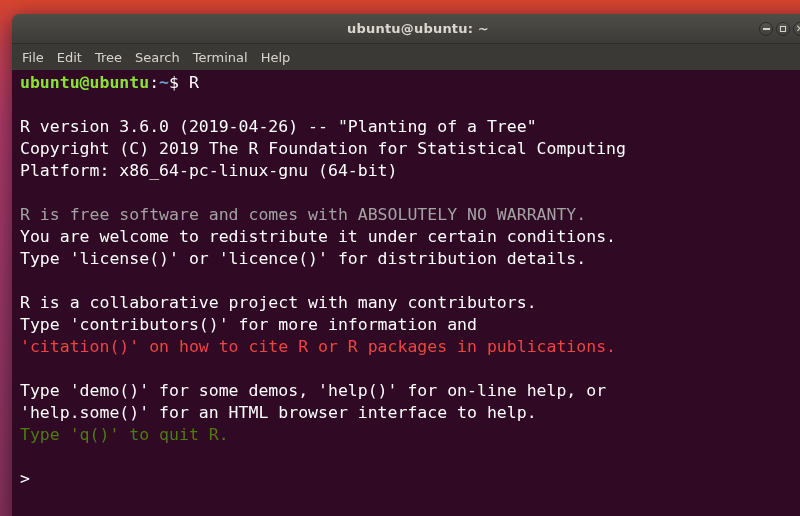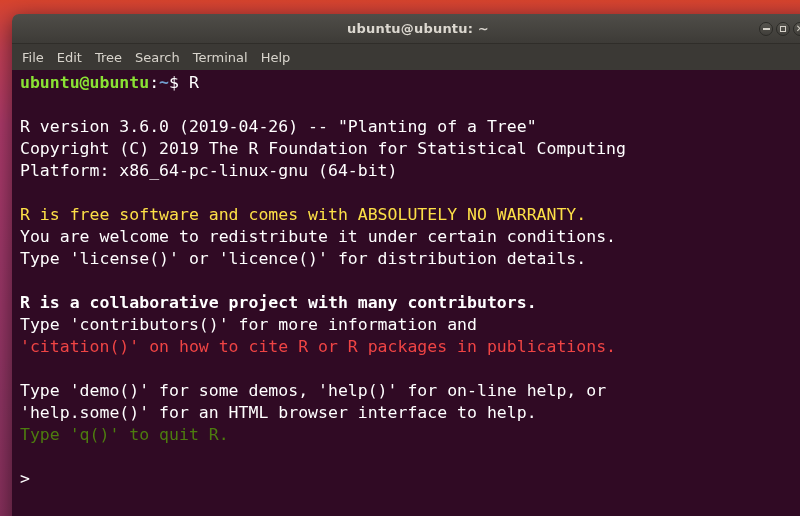--- a/index.html
+++ b/index.html
@@ -91,25 +91,25 @@
         <span class="menu-item">Help</span>
       </div>
 
     <div class="terminal" style="background: rgb(48, 10, 36);">
         <div class="term-line"><span style="color: rgb(138, 226, 52); font-weight: bold;">ubuntu@ubuntu</span><span style="color: rgb(255, 255, 255);">:</span><span style="color: rgb(114, 159, 207); font-weight: bold;">~</span><span style="color: rgb(255, 255, 255);">$ R</span></div>
         <div class="term-line"></div>
         <div class="term-line"><span style="color: rgb(255, 255, 255);">R version 3.6.0 (2019-04-26) -- "Planting of a Tree"</span></div>
         <div class="term-line"><span style="color: rgb(255, 255, 255);">Copyright (C) 2019 The R Foundation for Statistical Computing</span></div>
         <div class="term-line"><span style="color: rgb(255, 255, 255);">Platform: x86_64-pc-linux-gnu (64-bit)</span></div>
         <div class="term-line"></div>
-        <div class="term-line"><span style="color: #fde047;">R is free software and comes with ABSOLUTELY NO WARRANTY.</span></div>
+        <div class="term-line"><span style="color: #a3a3a3;">R is free software and comes with ABSOLUTELY NO WARRANTY.</span></div>
         <div class="term-line"><span style="color: rgb(255, 255, 255);">You are welcome to redistribute it under certain conditions.</span></div>
         <div class="term-line"><span style="color: rgb(255, 255, 255);">Type 'license()' or 'licence()' for distribution details.</span></div>
         <div class="term-line"></div>
-        <div class="term-line"><span style="color: rgb(255, 255, 255); font-weight: bold;">R is a collaborative project with many contributors.</span></div>
+        <div class="term-line"><span style="color: rgb(255, 255, 255);">R is a collaborative project with many contributors.</span></div>
         <div class="term-line"><span style="color: rgb(255, 255, 255);">Type 'contributors()' for more information and</span></div>
         <div class="term-line"><span style="color: #ef4444; text-align: center;">'citation()' on how to cite R or R packages in publications.</span></div>
         <div class="term-line"></div>
         <div class="term-line"><span style="color: #ffffff;">Type 'demo()' for some demos, 'help()' for on-line help, or</span></div>
         <div class="term-line"><span style="color: rgb(255, 255, 255);">'help.some()' for an HTML browser interface to help.</span></div>
         <div class="term-line"><span style="color: #4d7c0f; margin-top: 20px;">Type 'q()' to quit R.</span></div>
         <div class="term-line"></div>
         <div class="term-line"><span style="color: rgb(255, 255, 255);">&gt; </span></div>
       </div>
 

